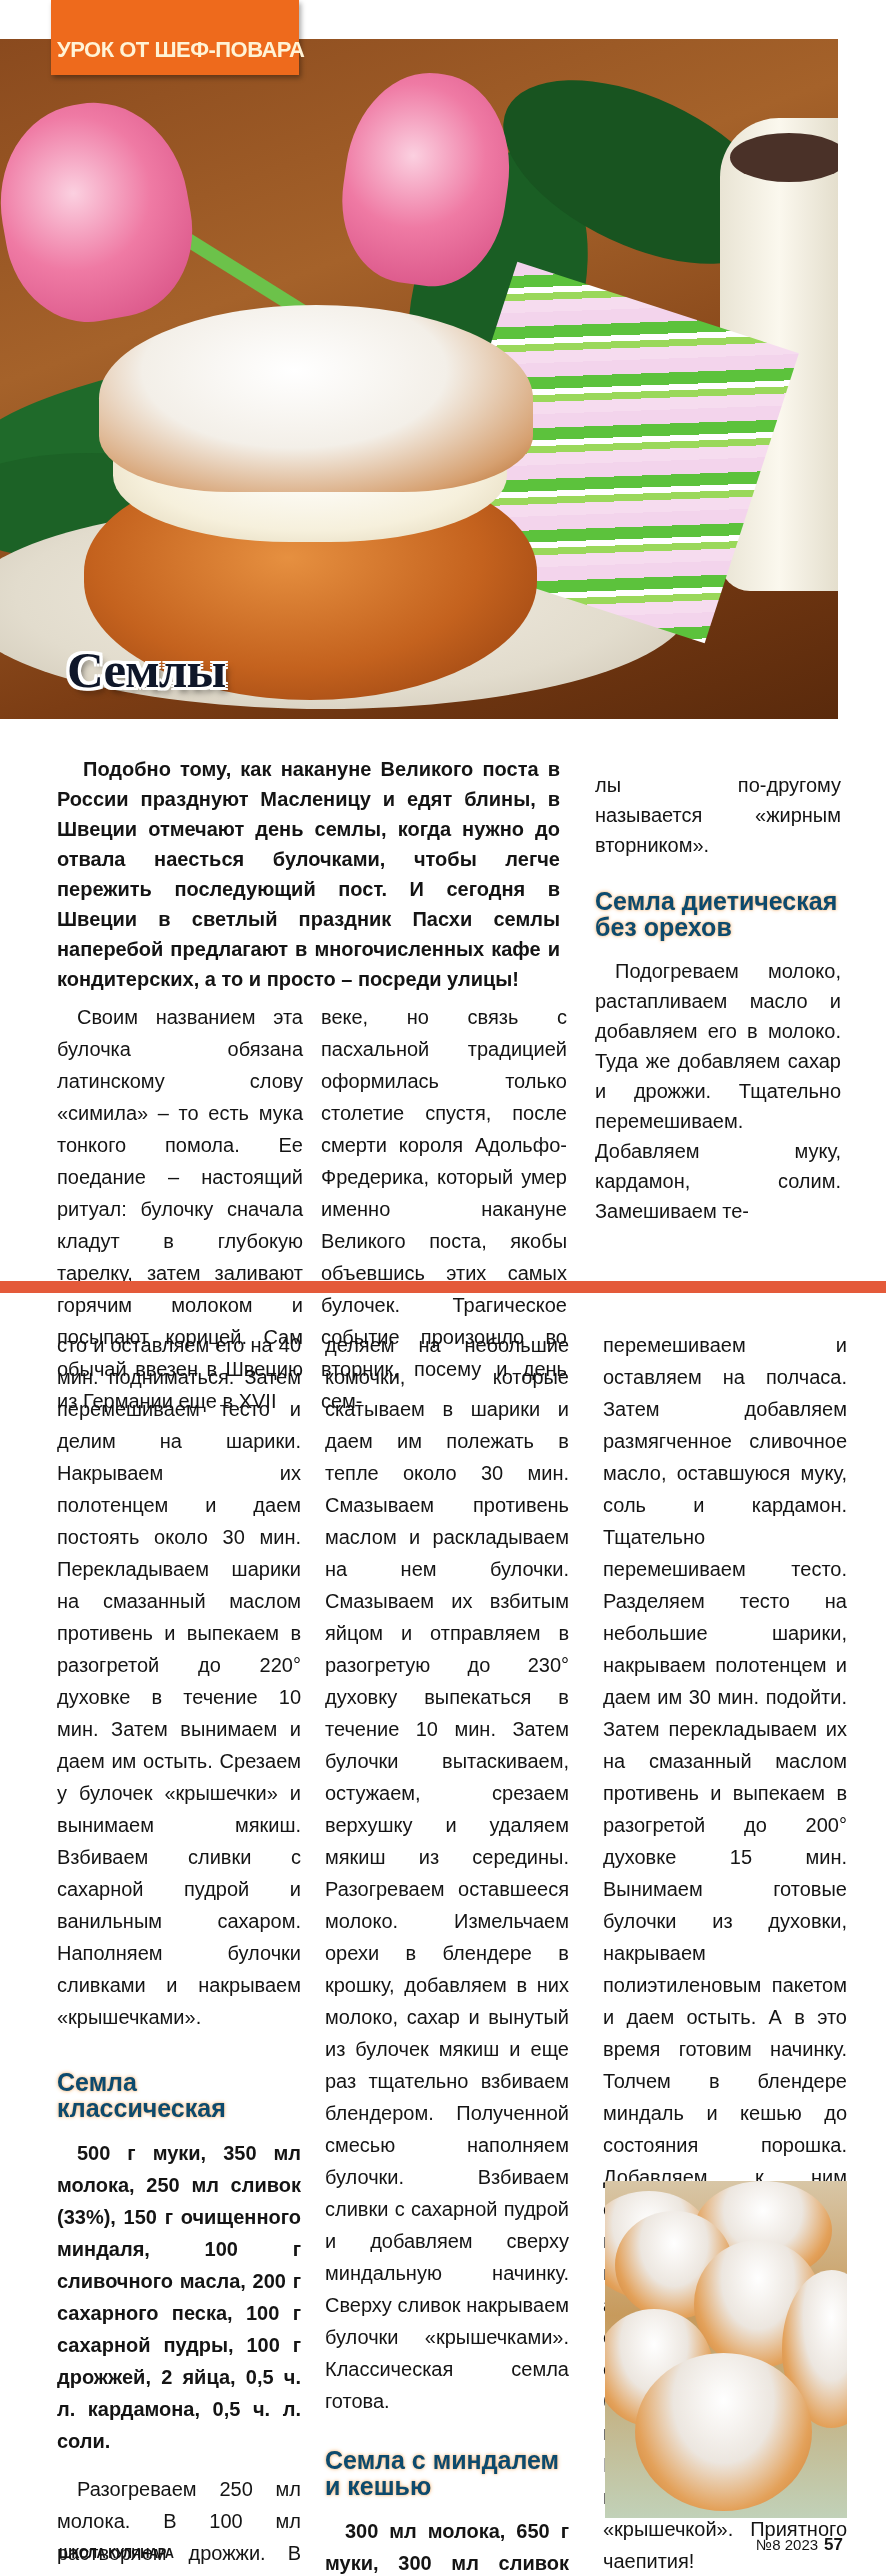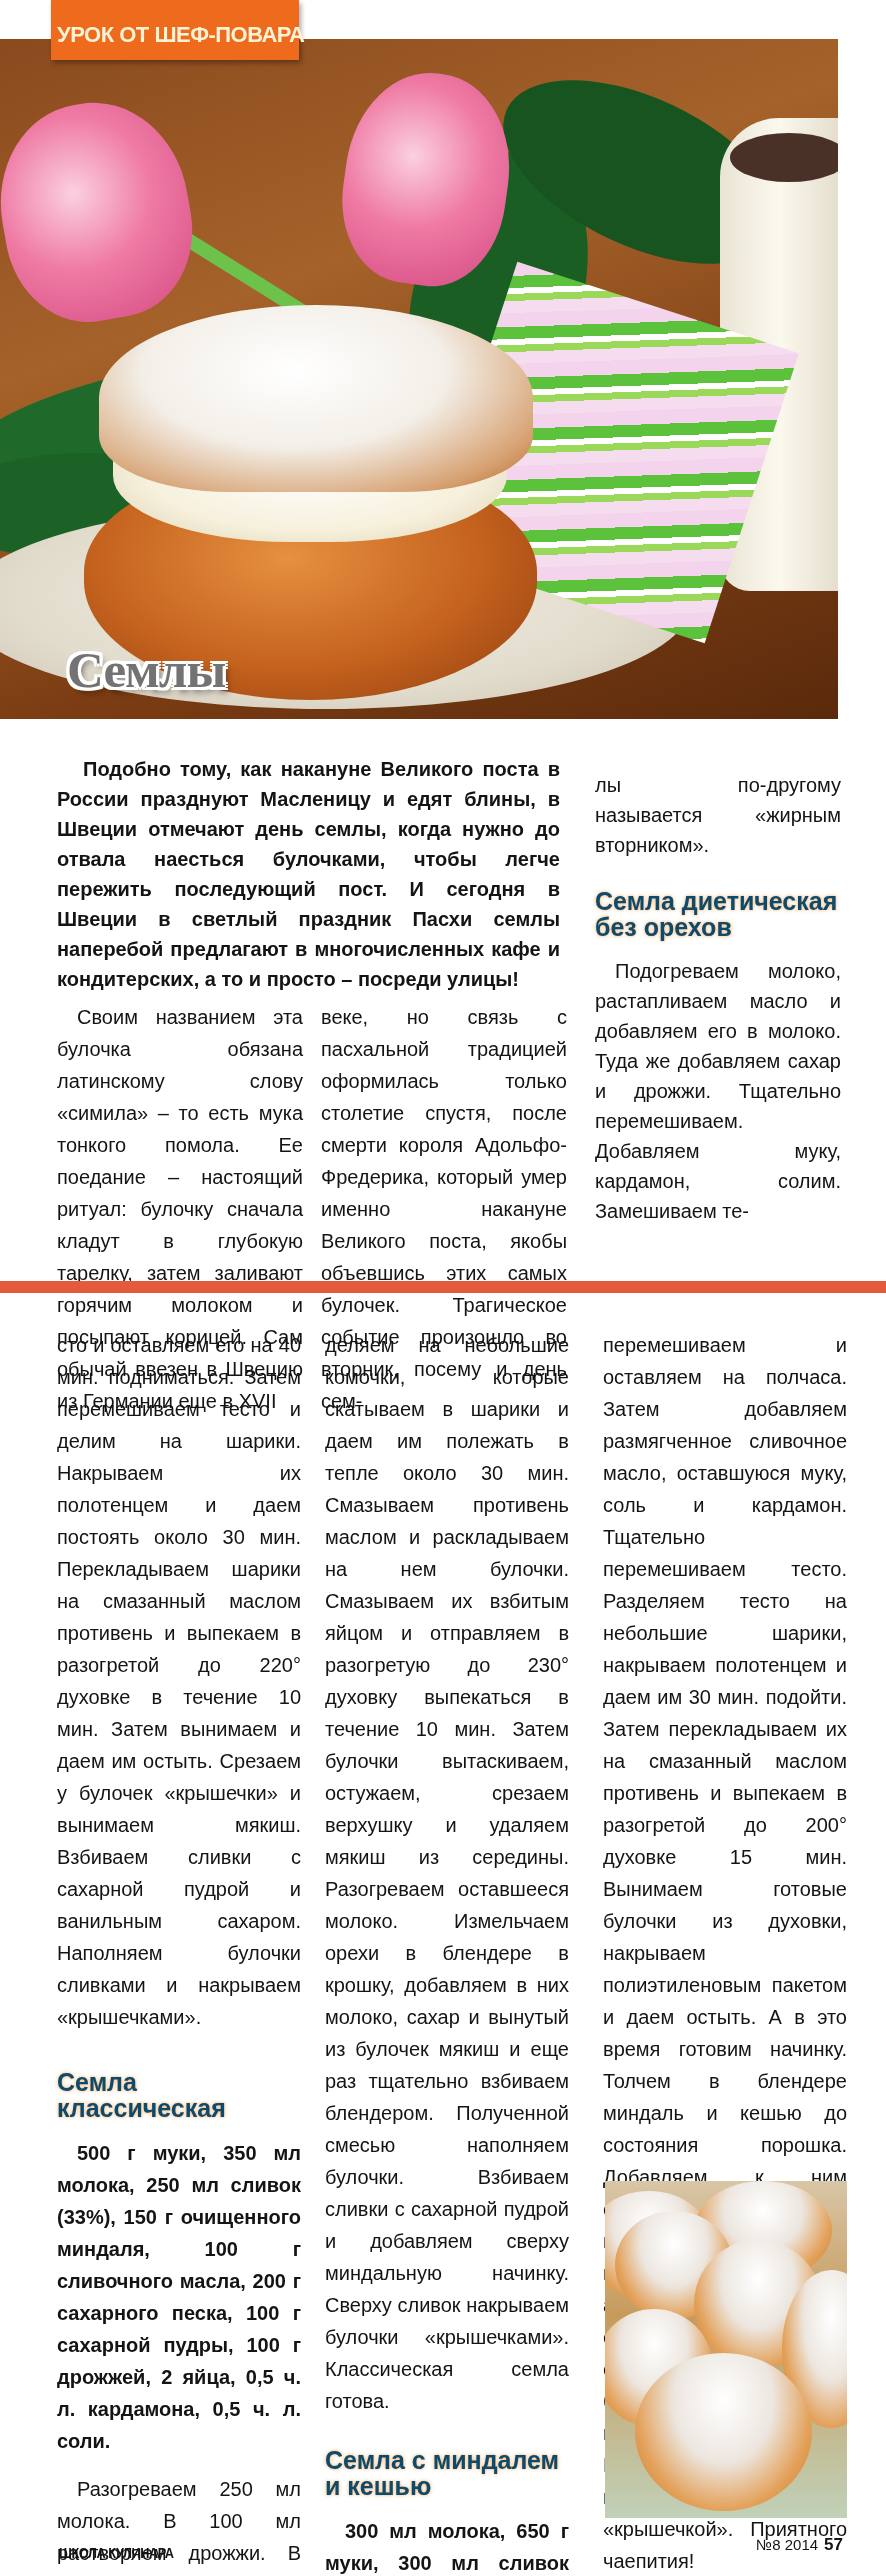--- a/index.html
+++ b/index.html
@@ -1,21 +1,21 @@
 <!DOCTYPE html>
 <html><head>
 <meta charset="utf-8">
 <style>
   * { box-sizing: border-box; margin: 0; padding: 0; }
   html, body { width: 887px; height: 2576px; background: #ffffff; overflow: hidden; }
   body { position: relative; font-family: "Liberation Sans", sans-serif; color: #141414; }
 
   
   .section-tag {
-    position: absolute; left: 51px; top: 0; width: 248px; height: 60px;
+    position: absolute; left: 51px; top: 0; width: 248px; height: 75px;
     background: #ee6a1c; box-shadow: 2px 3px 5px rgba(0,0,0,.35); z-index: 5;
     display: flex; align-items: flex-end; padding: 0 0 12px 6px;
   }
   .section-tag span {
     color: #fff3d6; font-weight: bold; font-size: 22px; letter-spacing: -0.5px;
     font-family: "Liberation Sans", sans-serif; white-space: nowrap;
   }
 
   
   .hero {
@@ -38,21 +38,21 @@
   .hero .bun-base { position: absolute; left: 84px; top: 424px; width: 453px; height: 237px;
     background: radial-gradient(ellipse at 45% 40%, #e69040 0%, #c4621e 55%, #8f3c0e 100%); border-radius: 46% 46% 50% 50%; }
   .hero .cream { position: absolute; left: 113px; top: 355px; width: 394px; height: 148px;
     background: radial-gradient(ellipse at 50% 50%, #ffffff 0%, #f6f0dc 60%, #ddd0b0 100%); border-radius: 45%; }
   .hero .bun-top { position: absolute; left: 99px; top: 266px; width: 434px; height: 187px;
     background: radial-gradient(ellipse at 45% 35%, #ffffff 0%, #f3efe8 45%, #d6a070 80%, #b06424 100%);
     border-radius: 50% 50% 30% 30%; }
 
   .hero-title {
     position: absolute; left: 67px; top: 641px; z-index: 6;
-    font-family: "Liberation Serif", serif; font-weight: bold; font-size: 51px; color: #737373;
+    font-family: "Liberation Serif", serif; font-weight: bold; font-size: 51px; color: #0f172a;
     letter-spacing: -1px;
     text-shadow: -3px -3px 0 #fff, 3px -3px 0 #fff, -3px 3px 0 #fff, 3px 3px 0 #fff,
                  0 -3px 0 #fff, 0 3px 0 #fff, -3px 0 0 #fff, 3px 0 0 #fff, 4px 5px 6px rgba(0,0,0,.5);
   }
 
   
   .col { position: absolute; font-size: 20px; line-height: 32px; }
   .col p { text-align: justify; text-indent: 20px; hyphens: manual; margin-top: 16px; }
   .col p.noindent { text-indent: 0; }
   .lead { position: absolute; left: 57px; top: 754px; width: 503px; font-size: 20px; line-height: 30px;
@@ -145,15 +145,15 @@
   <div class="puff" style="left:89px;top:0px;width:138px;height:99px;"></div>
   <div class="puff" style="left:10px;top:30px;width:118px;height:108px;"></div>
   <div class="puff" style="left:89px;top:59px;width:128px;height:128px;"></div>
   <div class="puff" style="left:177px;top:89px;width:99px;height:158px;"></div>
   <div class="puff" style="left:-10px;top:128px;width:118px;height:118px;"></div>
   <div class="puff" style="left:30px;top:172px;width:177px;height:158px;"></div>
 </div>
 
 <div class="footer-left">ШКОЛА КУЛИНАРА</div>
 <div class="footer-right">
-  <span>№8 2014</span><span class="page-num">57</span>
+  <span>№8 2023</span><span class="page-num">57</span>
 </div>
 
 
 </body></html>

